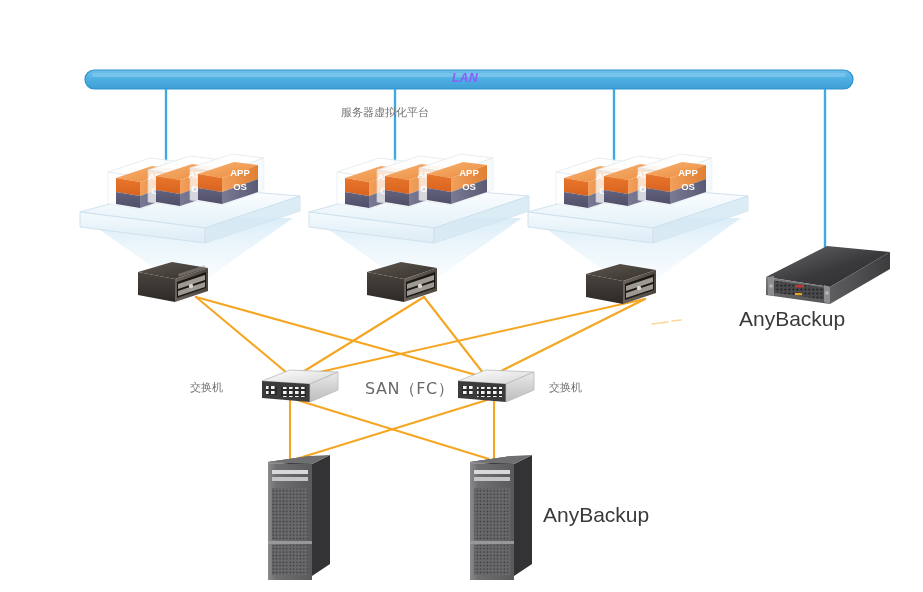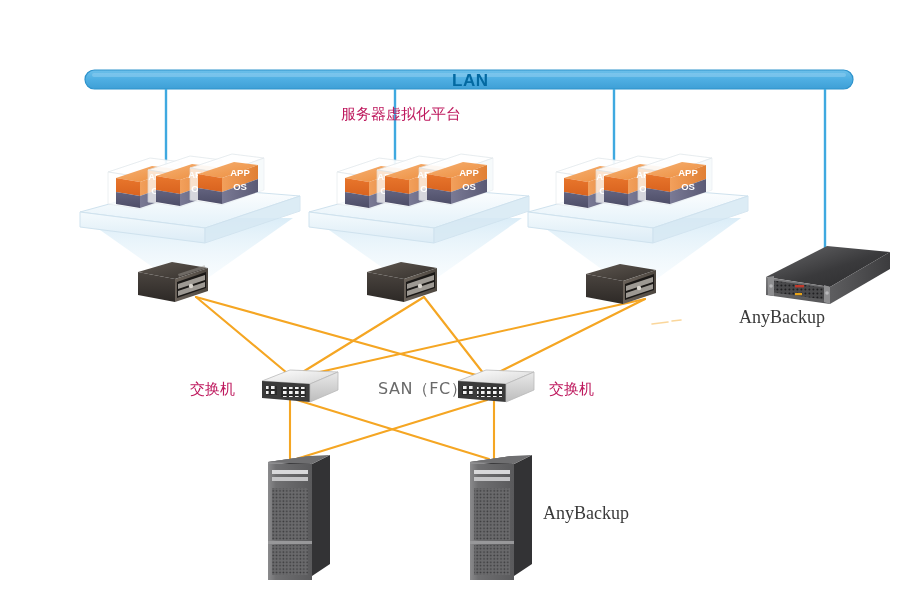--- a/index.html
+++ b/index.html
@@ -10,34 +10,35 @@
     font-family:"Liberation Sans","DejaVu Sans",sans-serif;
     overflow:hidden;
     position:relative;
   }
   #stage{position:absolute;left:0;top:0;width:923px;height:592px;}
   svg#diagram{position:absolute;left:0;top:0;width:923px;height:592px;}
 
   .lbl{position:absolute;white-space:nowrap;}
 
   .lan-text{
-    color:#0369a1;font-size:17px;font-weight:600;
+    color:#8b5cf6;font-size:12px;font-weight:600;
     letter-spacing:.5px;
+    font-style:italic;
   }
   .cn-label{
-    color:#be185d;font-size:15px;
+    color:#737373;font-size:11px;
     font-family:Liberation Serif, serif;
   }
   .san-label{
     color:#6a6a6a;font-size:16px;letter-spacing:.5px;
     font-family:"DejaVu Sans","Liberation Sans",sans-serif;
   }
   .brand-label{
-    color:#3a3a3a;font-size:18px;
-    font-family:Liberation Serif, serif;
+    color:#3a3a3a;font-size:21px;
+    font-family:Liberation Sans, sans-serif;
   }
 </style>
 </head>
 <body>
 
 <div id="stage">
 
   <svg id="diagram" viewBox="0 0 923 592">
     <defs>
 
@@ -397,21 +398,21 @@
     </g>
 
   </svg>
 
   <div class="lbl lan-text" style="left:452px;top:71px;">LAN</div>
 
   <div class="lbl cn-label" style="left:341px;top:105px;">服务器虚拟化平台</div>
 
   <div class="lbl cn-label" style="left:190px;top:380px;">交换机</div>
 
-  <div class="lbl san-label" style="left:378px;top:379px;">SAN（FC）</div>
+  <div class="lbl san-label" style="left:365px;top:379px;">SAN（FC）</div>
 
   <div class="lbl cn-label" style="left:549px;top:380px;">交换机</div>
 
   <div class="lbl brand-label" style="left:739px;top:307px;">AnyBackup</div>
 
   <div class="lbl brand-label" style="left:543px;top:503px;">AnyBackup</div>
 
 </div>
 
 </body></html>

